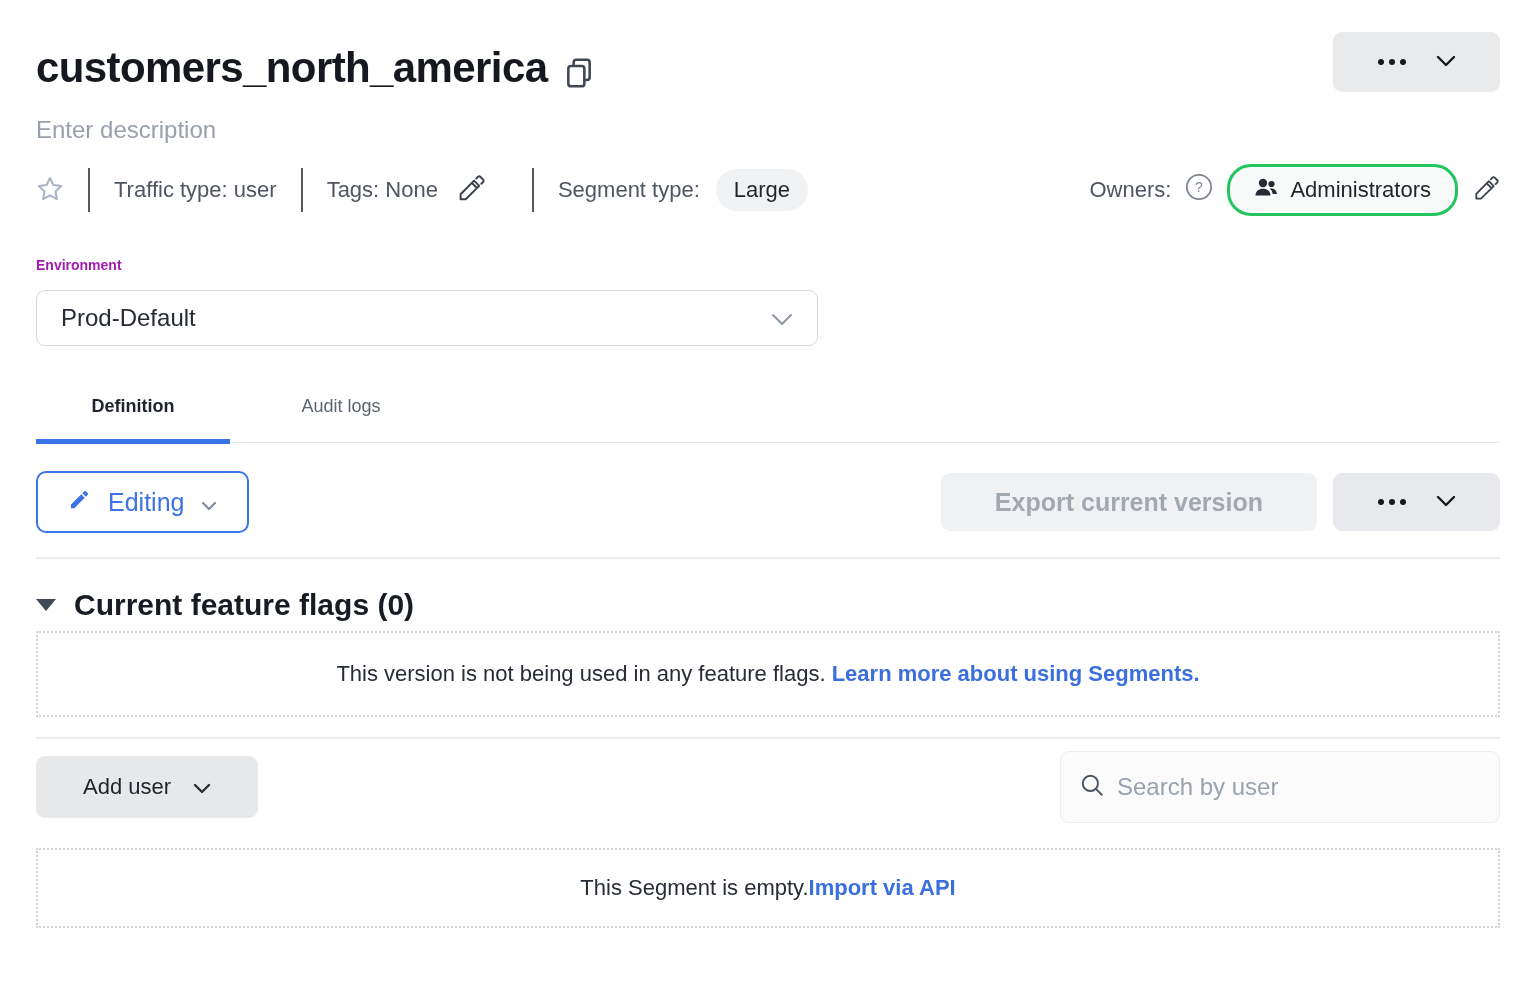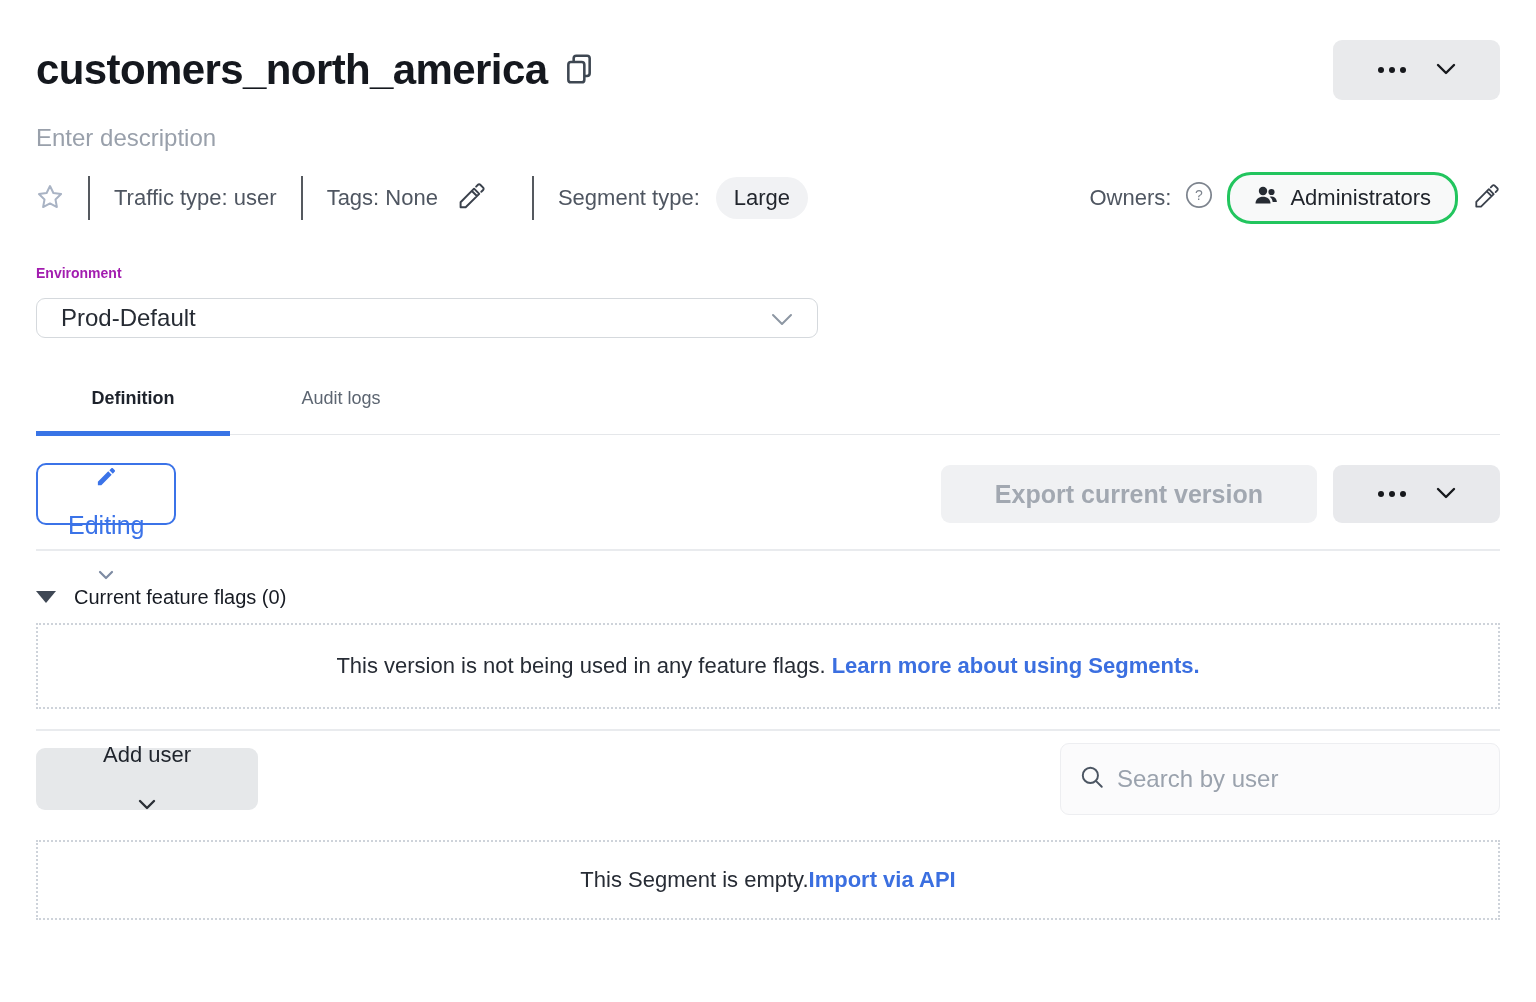--- a/index.html
+++ b/index.html
@@ -1,79 +1,79 @@
 <!DOCTYPE html>
 <html><head>
 <meta charset="utf-8">
 <style>
   * { box-sizing: border-box; margin: 0; padding: 0; }
   html,body { background:#fff; }
   body { font-family: "Liberation Sans", "DejaVu Sans", sans-serif; color:#15181e; }
   .page { width:1536px; height:1002px; background:#fff; padding:0 36px; overflow:hidden; position:relative; }
 
   
-  .title-row { margin-top:40px; display:flex; align-items:center; }
+  .title-row { margin-top:32px; display:flex; align-items:flex-end; }
   .page-title { font-size:42px; font-weight:700; letter-spacing:-0.6px; color:#15181e; }
   .copy-btn { margin-left:18px; background:none; border:none; cursor:pointer; display:flex; align-items:center; }
   .menu-btn { margin-left:auto; width:167px; height:60px; background:#e9eaec; border:none; border-radius:9px;
               display:flex; align-items:center; justify-content:center; gap:30px; cursor:pointer; }
   .dots { display:flex; gap:5px; }
   .dots i { width:6px; height:6px; border-radius:50%; background:#16181c; }
   .description { margin-top:24px; font-size:24px; color:#99a0ab; }
 
   .meta-row { margin-top:24px; display:flex; align-items:center; font-size:22px; color:#4f5661; height:44px; }
   .vsep { width:2px; height:44px; background:#55595f; margin:0 24px; flex:none; }
   .meta-item { white-space:nowrap; }
   .icon-btn { background:none; border:none; display:flex; align-items:center; cursor:pointer; }
   .pill-badge { margin-left:16px; background:#f1f2f4; border-radius:22px; padding:8px 18px; font-size:22px; color:#22262d; }
   .meta-right { margin-left:auto; display:flex; align-items:center; gap:14px; }
   .owners-pill { display:flex; align-items:center; gap:12px; background:#f8f9f9; border:3px solid #22c55e;
                  border-radius:24px; padding:9px 24px; font-size:22px; color:#21252c; cursor:pointer; }
 
   
   .env { margin-top:40px; }
   .env-label { font-size:14px; font-weight:700; color:#a21caf; line-height:26px; }
-  .env-select { margin-top:12px; width:782px; height:40px; border:1px solid #d5d9dd; border-radius:9px;
+  .env-select { margin-top:12px; width:782px; height:56px; border:1px solid #d5d9dd; border-radius:9px;
                 display:flex; align-items:center; justify-content:space-between; padding:0 24px;
                 font-size:24px; color:#262b33; cursor:pointer; background:#fff; }
 
   
   .tabs { margin-top:46px; display:flex; gap:8px; border-bottom:1.5px solid #e5e7ea; }
   .tab { position:relative; text-align:center; padding-bottom:22px; font-size:18px; color:#5c6571; cursor:pointer; line-height:28px; }
   .tab-definition { width:194px; }
   .tab-audit { width:206px; }
   .tab.active { color:#1d222b; font-weight:700; }
   .tab.active::after { content:""; position:absolute; left:0; right:0; bottom:-2px; height:5px; background:#3974e6; }
 
   
   .toolbar { margin-top:28px; display:flex; align-items:center; gap:16px; }
   .editing-btn { height:62px; padding:0 30px; border:2px solid #3b73e8; border-radius:10px; background:#fff;
-                 color:#3b73e8; font-size:25px; display:flex; align-items:center; gap:17px; cursor:pointer;flex-direction:column; }
+                 color:#3b73e8; font-size:25px; display:flex; align-items:center; gap:17px; cursor:pointer; }
   .spacer { flex:1; }
   .export-btn { height:58px; padding:0 54px; background:#f0f1f3; color:#a2a8b1; font-size:25px;
                 border:none; border-radius:9px; cursor:default;font-weight:bold; }
   .more-btn { width:167px; height:58px; background:#e8e9ec; border:none; border-radius:9px;
               display:flex; align-items:center; justify-content:center; gap:30px; cursor:pointer; }
 
   .hdivider { margin-top:24px; height:2px; background:#e9ebee; }
   .hdivider-2 { margin-top:20px; height:2px; background:#e9ebee; }
 
   
   .section-header { margin-top:30px; display:flex; align-items:center; gap:18px; cursor:pointer; }
-  .section-header h2 { font-size:20px; font-weight:400; color:#171b23; line-height:32px; }
+  .section-header h2 { font-size:30px; font-weight:700; color:#171b23; line-height:32px; }
   .tri-down { width:0; height:0; border-left:10px solid transparent; border-right:10px solid transparent;
               border-top:12px solid #3f4855; flex:none; }
   .empty-box { margin-top:10px; border:2px dotted #ced3da; text-align:center; padding:27px 20px;
                font-size:22px; color:#272c35; line-height:28px; }
   .empty-box-2 { margin-top:25px; padding:24px 20px; }
   .link { color:#3b6fe0; font-weight:700; text-decoration:none; cursor:pointer; }
 
   .user-toolbar { margin-top:12px; display:flex; align-items:center; justify-content:space-between; }
   .adduser-btn { height:62px; min-width:222px; padding:0 32px; background:#e6e8ea; border:none; border-radius:9px;
-                 display:flex; align-items:center; justify-content:center; gap:22px; font-size:22px; color:#1e232b; cursor:pointer;flex-direction:column; }
+                 display:flex; align-items:center; justify-content:center; gap:22px; font-size:22px; color:#1e232b; cursor:pointer; }
   .search-box { width:440px; height:72px; background:#fbfbfc; border:1px solid #edeef1; border-radius:9px;
                 display:flex; align-items:center; padding:0 18px; gap:12px; }
   .search-box input { flex:1; border:none; outline:none; background:transparent; font-size:24px; color:#262b33;
                       font-family:"Liberation Sans","DejaVu Sans",sans-serif; }
   .search-box input::placeholder { color:#9aa2ad; }
 </style>
 </head>
 <body>
 
 <div class="page">

